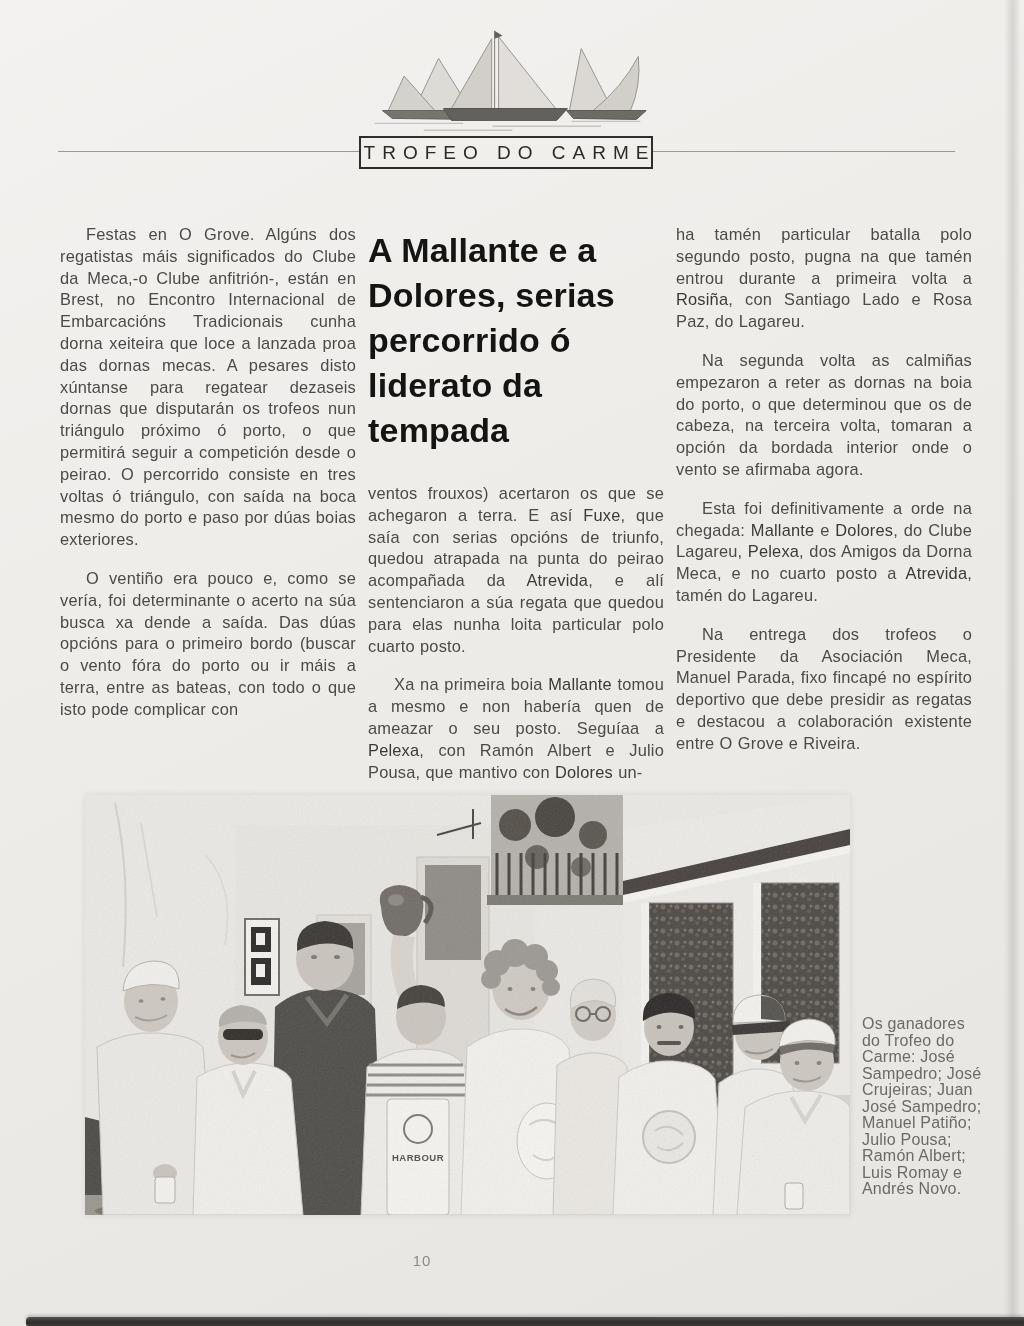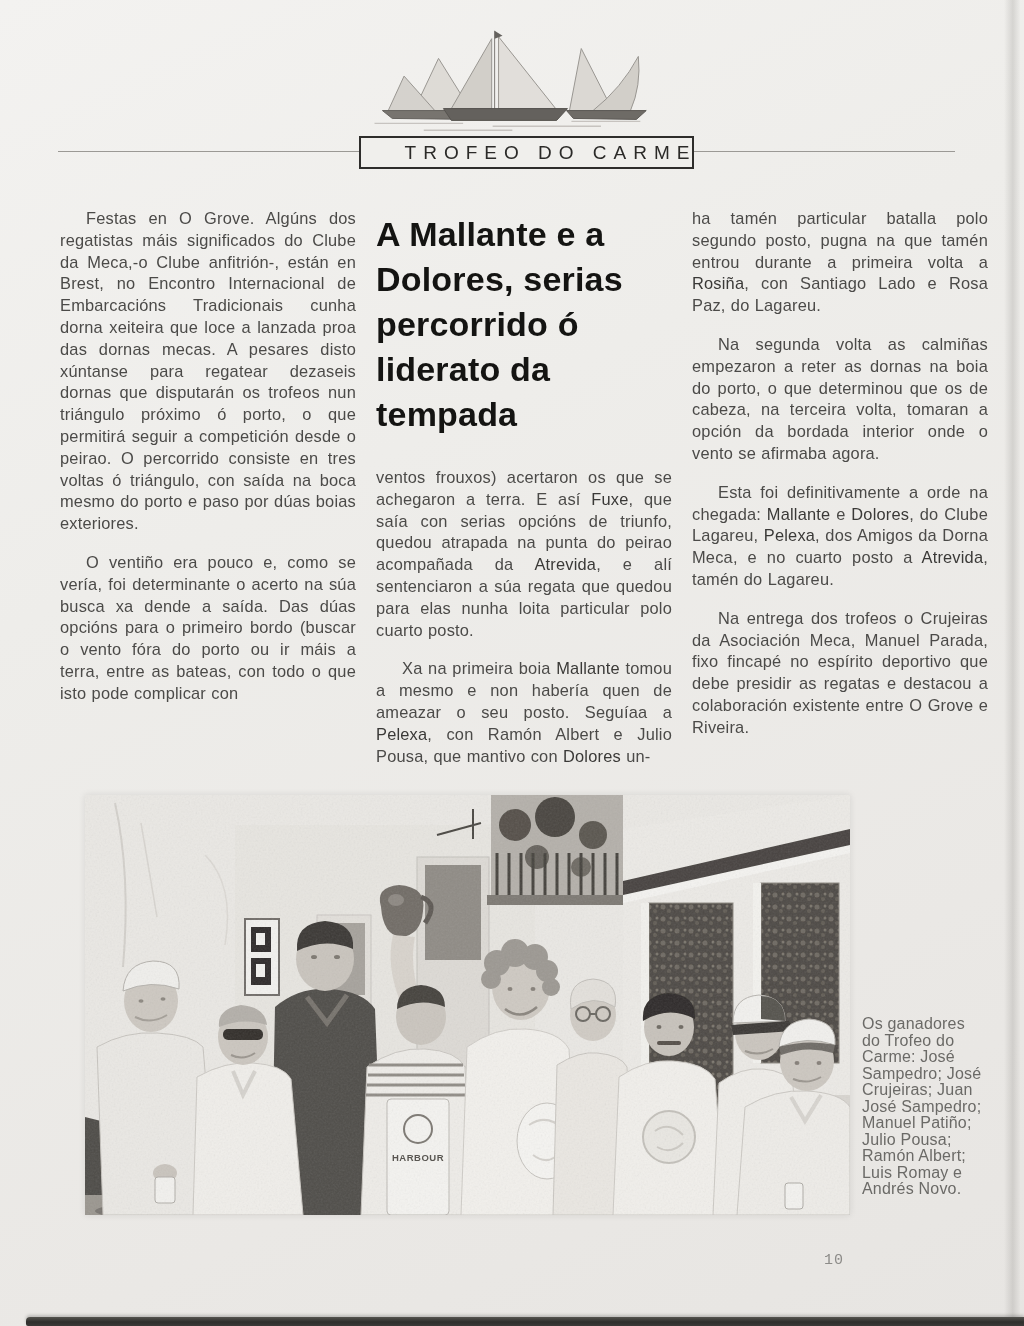--- a/index.html
+++ b/index.html
@@ -23,52 +23,52 @@
     box-shadow:0 -2px 3px rgba(60,58,55,0.25);
   }
   .ship{position:absolute;left:345px;top:26px;width:315px;height:112px;}
   .rule{
     position:absolute;left:58px;top:151px;width:897px;height:1px;
     background:#9b9995;
   }
   .title-box{
     position:absolute;left:359px;top:136px;width:290px;height:29px;
     background:#f0efec;border:2px solid #2e2d2b;
-    display:flex;align-items:center;justify-content:center;padding-left:41px;
+    display:flex;align-items:center;justify-content:center;
   }
   .title-box span{
     font-size:19px;color:#2b2a28;letter-spacing:7px;
     padding-left:7px; 
     white-space:nowrap;
   }
   .columns{
-    position:absolute;left:60px;top:208px;width:912px;
-    display:grid;grid-template-columns:296px 296px 296px;column-gap:20px;
+    position:absolute;left:60px;top:224px;width:912px;
+    display:grid;grid-template-columns:296px 296px 296px;column-gap:12px;
   }
   p.body{
     font-size:16.4px;line-height:21.8px;text-align:justify;
     margin:0 0 17px 0;color:#4b4a48;letter-spacing:0.2px;word-spacing:0.5px;
   }
   p.ind{text-indent:26px;}
   .b{font-weight:normal;color:#3a3937;}
   h1.headline{
     margin:4px 0 30px 0;font-size:34px;line-height:45px;font-weight:bold;
     color:#141412;letter-spacing:0.2px;
   }
   .photo{
     position:absolute;left:85px;top:795px;width:765px;height:420px;
     box-shadow:0 0 6px rgba(90,88,85,0.15);
   }
   .caption{
     position:absolute;left:862px;top:1016px;width:122px;
     font-size:16px;line-height:16.5px;color:#6b6a67;letter-spacing:0.2px;
   }
   .pagenum{
-    position:absolute;left:0;top:1252px;width:844px;text-align:right;
-    font-size:15px;color:#8c8b88;letter-spacing:1px;font-family:Liberation Mono, monospace;
+    position:absolute;left:0;top:1252px;width:844px;text-align:center;
+    font-size:15px;color:#8c8b88;letter-spacing:1px;
   }
 </style>
 </head>
 <body>
 
 <div class="page">
 
   <svg class="ship" viewBox="0 0 320 112">
     <g opacity="0.9" stroke="#8e8b86" stroke-width="1" fill="#d7d4cf">
 
@@ -117,21 +117,21 @@
         <div>tempada</div>
       </h1>
       <p class="body"><span>ventos frouxos) acertaron os que se achegaron a terra. E así </span><span class="b">Fuxe</span><span>, que saía con serias opcións de triunfo, quedou atrapada na punta do peirao acompañada da </span><span class="b">Atrevida</span><span>, e alí sentenciaron a súa regata que quedou para elas nunha loita particular polo cuarto posto.</span></p>
       <p class="body ind"><span>Xa na primeira boia </span><span class="b">Mallante</span><span> tomou a mesmo e non habería quen de ameazar o seu posto. Seguíaa a </span><span class="b">Pelexa</span><span>, con Ramón Albert e Julio Pousa, que mantivo con </span><span class="b">Dolores</span><span> un-</span></p>
     </div>
 
     <div class="col">
       <p class="body"><span>ha tamén particular batalla polo segundo posto, pugna na que tamén entrou durante a primeira volta a </span><span class="b">Rosiña</span><span>, con Santiago Lado e Rosa Paz, do Lagareu.</span></p>
       <p class="body ind"><span>Na segunda volta as calmiñas empezaron a reter as dornas na boia do porto, o que determinou que os de cabeza, na terceira volta, tomaran a opción da bordada interior onde o vento se afirmaba agora.</span></p>
       <p class="body ind"><span>Esta foi definitivamente a orde na chegada: </span><span class="b">Mallante</span><span> e </span><span class="b">Dolores</span><span>, do Clube Lagareu, </span><span class="b">Pelexa</span><span>, dos Amigos da Dorna Meca, e no cuarto posto a </span><span class="b">Atrevida</span><span>, tamén do Lagareu.</span></p>
-      <p class="body ind"><span>Na entrega dos trofeos o Crujeiras da Asociación Meca, Manuel Parada, fixo fincapé no espírito deportivo que debe presidir as regatas e destacou a colaboración existente entre O Grove e Riveira.</span></p>
+      <p class="body ind"><span>Na entrega dos trofeos o Presidente da Asociación Meca, Manuel Parada, fixo fincapé no espírito deportivo que debe presidir as regatas e destacou a colaboración existente entre O Grove e Riveira.</span></p>
     </div>
   </div>
 
   <svg class="photo" viewBox="0 0 765 420">
     <defs>
       <pattern id="stone" width="14" height="12" patternUnits="userSpaceOnUse">
         <rect width="14" height="12" fill="#4e4a44"></rect>
         <circle cx="4" cy="4" r="2.5" fill="#6e6962"></circle>
         <circle cx="10" cy="8" r="2" fill="#625d56"></circle>
         <circle cx="12" cy="3" r="1.5" fill="#7a746c"></circle>

